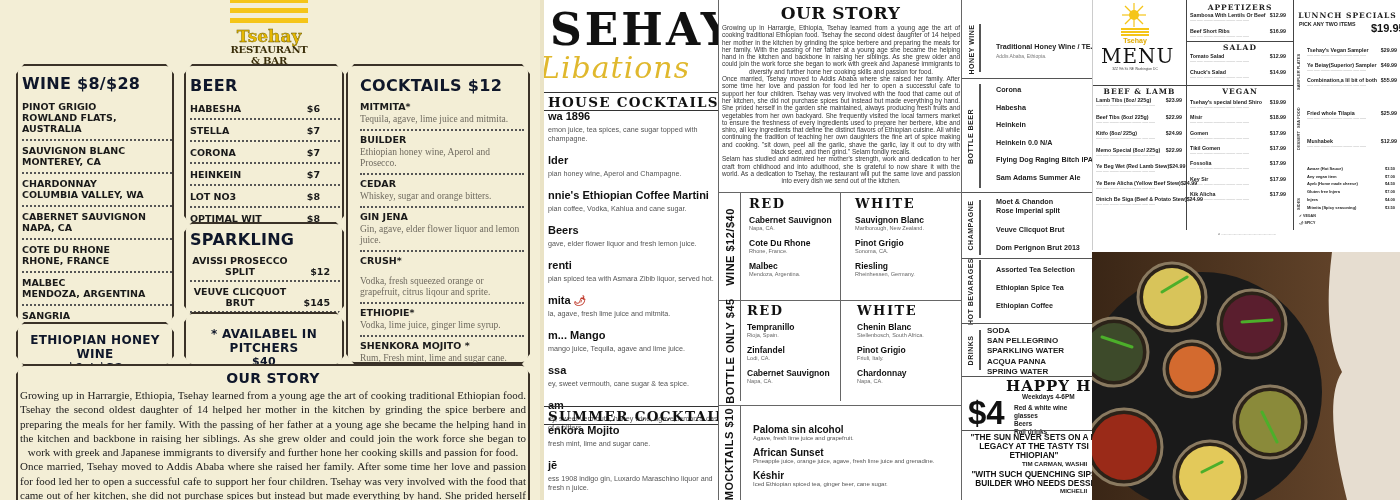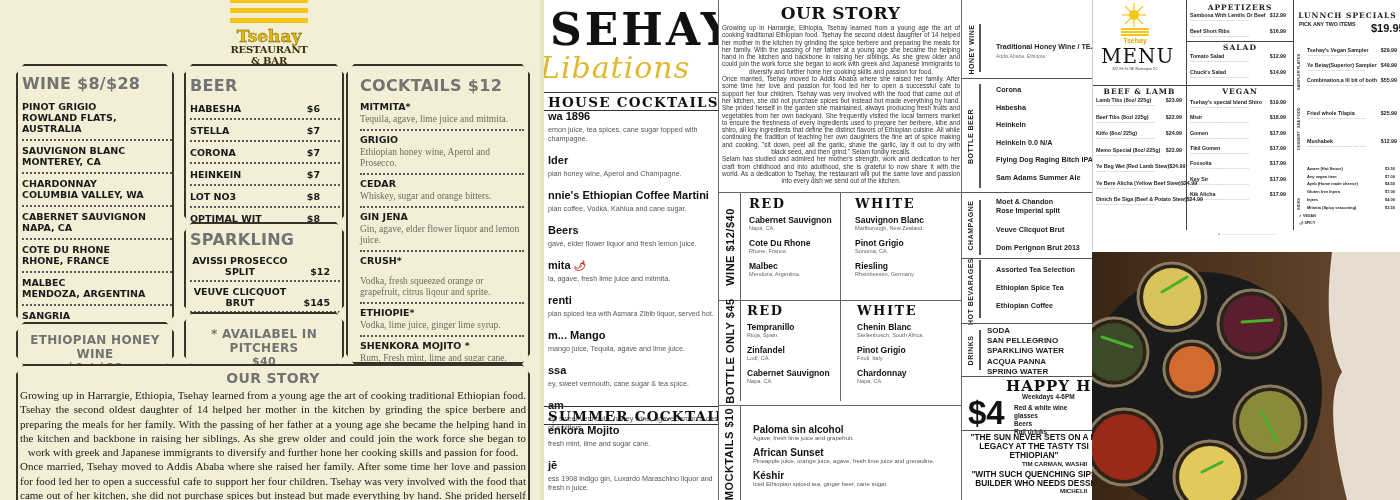--- a/index.html
+++ b/index.html
@@ -9,21 +9,21 @@
   
   #p1 { position: absolute; left: 0; top: 0; width: 540px; height: 500px; background: #f3eed6; overflow: hidden; }
   .logo1 { position: absolute; left: 228px; top: 0; width: 82px; height: 50px; text-align: center; }
   .logo1 .bar { height: 5px; background: #f5c518; margin: 0 2px 5px; }
   .logo1 .bar.top { margin-top: 0; height: 3px; }
   .logo1 .name { font-family: "DejaVu Serif", serif; font-weight: bold; color: #e6b800; font-size: 17px; line-height: 16px; -webkit-text-stroke: 0.4px #6b5a00; }
   .logo1 .sub { font-family: "DejaVu Serif", serif; font-size: 10px; font-weight: bold; color: #3a2e0a; letter-spacing: -0.2px; }
 
   .box { position: absolute; background: #f3eed6; border: 2px solid #3a3228; border-radius: 8px;
          clip-path: polygon(8px 0, calc(100% - 8px) 0, 100% 10px, 100% calc(100% - 10px), calc(100% - 8px) 100%, 8px 100%, 0 calc(100% - 10px), 0 10px); }
-  .h1 { font-family: "DejaVu Sans", sans-serif; font-weight: bold; font-size: 16px; color: #737373; letter-spacing: 0.3px; }
+  .h1 { font-family: "DejaVu Sans", sans-serif; font-weight: bold; font-size: 16px; color: #0f172a; letter-spacing: 0.3px; }
   .it { font-family: "DejaVu Sans", sans-serif; font-weight: bold; font-size: 9.5px; color: #1a1a1a; line-height: 11px; }
   .desc { font-family: Liberation Serif, serif; font-size: 9.5px; color: #6f6a5f; line-height: 11px; }
   .dots { border-bottom: 2px dotted #555; }
   .row { display: flex; justify-content: space-between; padding-right: 48px; }
 
   
   #p2 { position: absolute; left: 540px; top: 0; width: 180px; height: 500px; background: #fff; overflow: hidden; border-left: 4px solid #eae3c6; }
   .sehay { position: absolute; left: 6px; top: 4px; font-family: "DejaVu Serif", serif; font-weight: bold; font-size: 44px; letter-spacing: 3px; color: #111; }
   .libat { position: absolute; left: -4px; top: 50px; font-family: "DejaVu Serif", serif; font-style: italic; font-size: 30px; color: #e0b82d; letter-spacing: 1px; }
   .sect2 { position: absolute; left: 0; width: 180px; border-top: 1px solid #333; border-bottom: 1px solid #333; font-family: "DejaVu Serif", serif; font-weight: bold; font-size: 13.5px; letter-spacing: 1.3px; color: #111; padding: 1px 0 0 4px; white-space: nowrap; }
@@ -180,21 +180,21 @@
 
   <div class="box" style="left:346px;top:64px;width:184px;height:300px;">
     <div style="position:absolute;left:12px;top:10px;width:164px;">
       <div class="h1">COCKTAILS $12</div>
       <div id="cock-list" style="margin-top:3px;">
           <div class="dots" style="padding: 3px 0px 4px;">
             <div class="it">MITMITA*</div>
             <div class="desc" style="margin-top: 2px;">Tequila, agave, lime juice and mitmita.</div>
           </div>
           <div class="dots" style="padding: 3px 0px 4px;">
-            <div class="it">GRIGIO</div>
+            <div class="it">BUILDER</div>
             <div class="desc" style="margin-top: 2px;">Ethiopian honey wine, Aperol and Prosecco.</div>
           </div>
           <div class="dots" style="padding: 3px 0px 4px;">
             <div class="it">CEDAR</div>
             <div class="desc" style="margin-top: 2px;">Whiskey, sugar and orange bitters.</div>
           </div>
           <div class="dots" style="padding: 3px 0px 4px;">
             <div class="it">GIN JENA</div>
             <div class="desc" style="margin-top: 2px;">Gin, agave, elder flower liquor and lemon juice.</div>
           </div>
@@ -250,26 +250,26 @@
       </div>
       <div style="margin-bottom: 11px;">
         <div class="n">nnie's Ethiopian Coffee Martini</div>
         <div class="d">pian coffee, Vodka, Kahlua and cane sugar.</div>
       </div>
       <div style="margin-bottom: 11px;">
         <div class="n">Beers</div>
         <div class="d">gave, elder flower liquor and fresh lemon juice.</div>
       </div>
       <div style="margin-bottom: 11px;">
+        <div class="n">renti</div>
+        <div class="d">pian spiced tea with Asmara Zibib liquor, served hot.</div>
+      </div>
+      <div style="margin-bottom: 11px;">
         <div class="n">mita<span style="color: rgb(192, 57, 43); font-size: 10px;"> 🌶</span></div>
         <div class="d">la, agave, fresh lime juice and mitmita.</div>
-      </div>
-      <div style="margin-bottom: 11px;">
-        <div class="n">renti</div>
-        <div class="d">pian spiced tea with Asmara Zibib liquor, served hot.</div>
       </div>
       <div style="margin-bottom: 11px;">
         <div class="n">m... Mango</div>
         <div class="d">mango juice, Tequila, agave and lime juice.</div>
       </div>
       <div style="margin-bottom: 11px;">
         <div class="n">ssa</div>
         <div class="d">ey, sweet vermouth, cane sugar &amp; tea spice.</div>
       </div>
       <div style="margin-bottom: 11px;">

